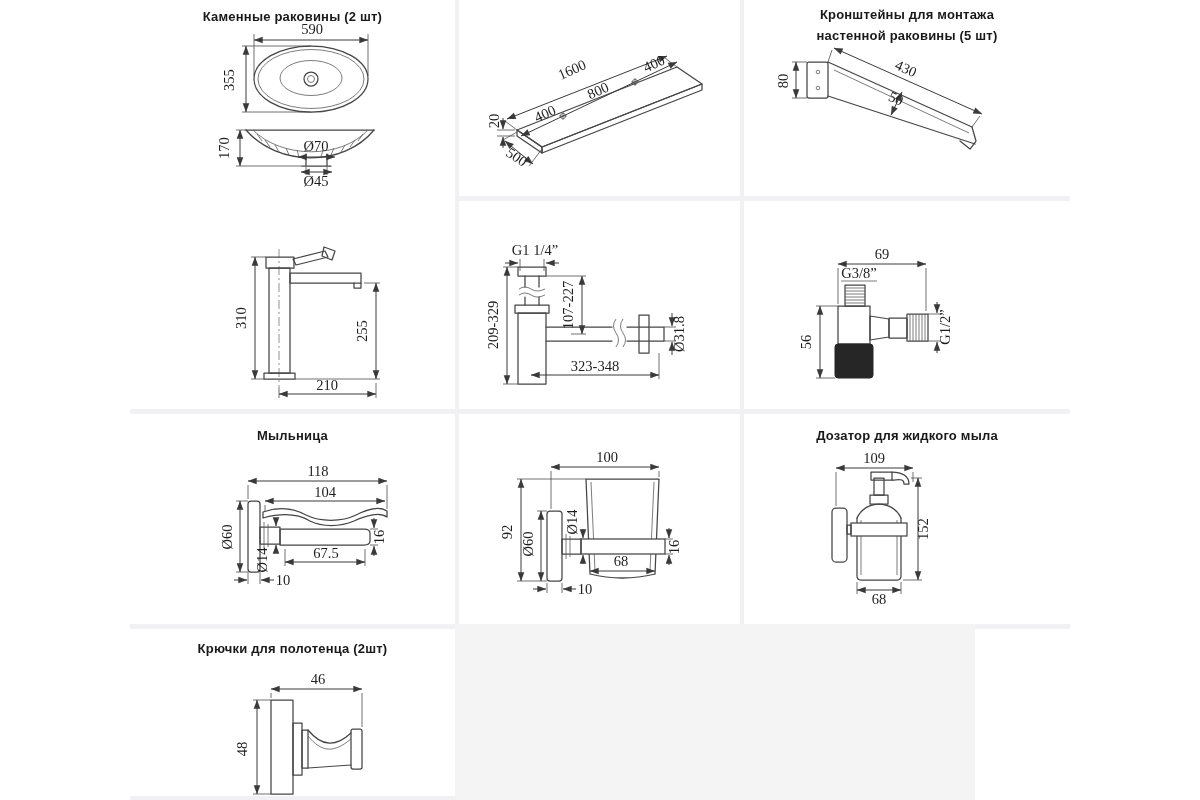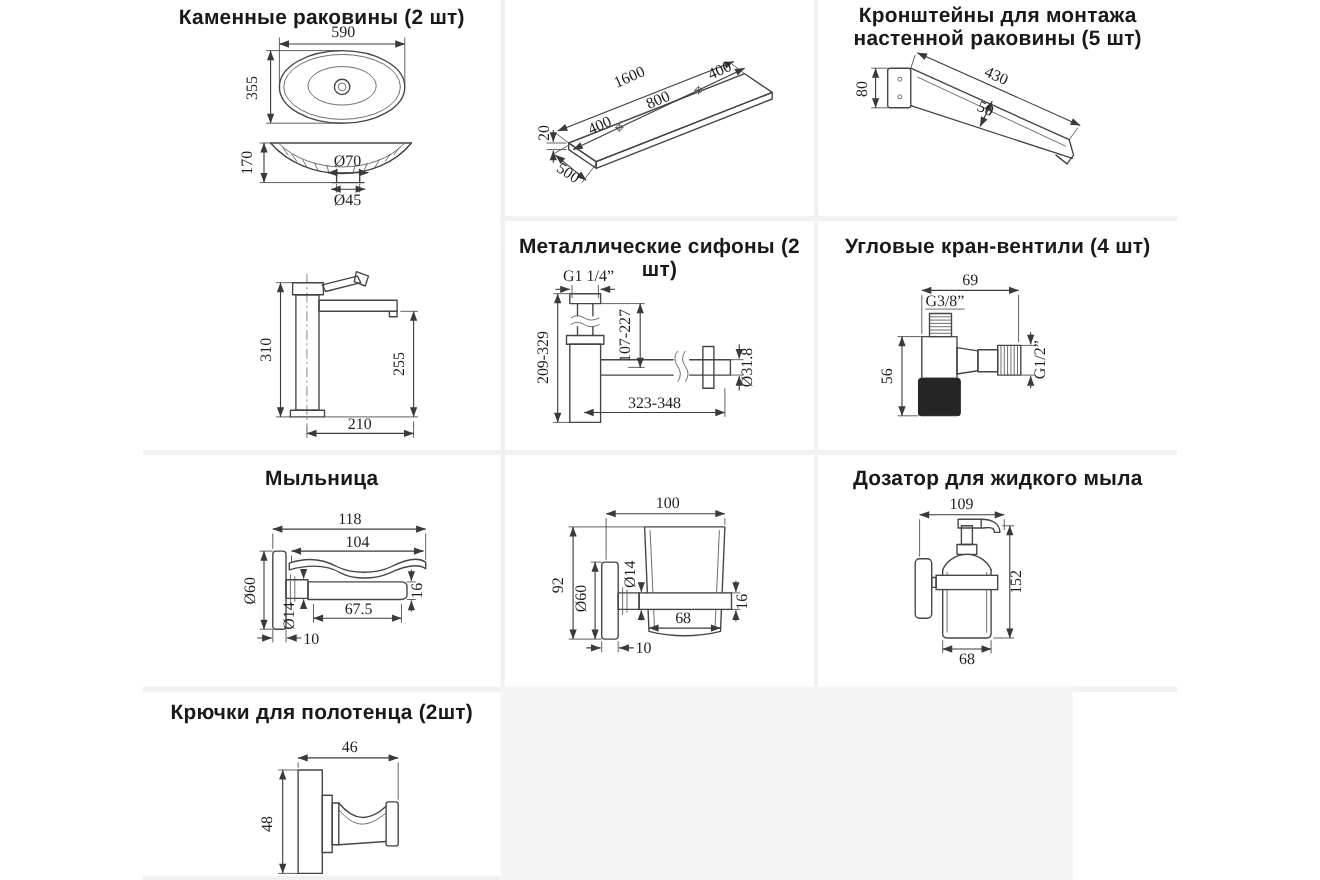--- a/index.html
+++ b/index.html
@@ -2,21 +2,21 @@
 <html><head>
 <meta charset="utf-8">
 <style>
   html,body{margin:0;padding:0;background:#ffffff;}
   #page{position:relative;width:1200px;height:800px;background:#ffffff;overflow:hidden;
         font-family:"Liberation Sans",sans-serif;}
   .gutter{position:absolute;background:#f1f1f3;}
   .empty-block{position:absolute;background:#f4f4f5;}
   .cell{position:absolute;background:#ffffff;}
   .cell-title{position:absolute;left:0;right:0;text-align:center;font-weight:700;
-              font-size:19px;line-height:21px;color:#191919;white-space:pre-line;
+              font-size:13px;line-height:21px;color:#191919;white-space:pre-line;
               letter-spacing:.2px;}
   svg.drawing{position:absolute;left:0;top:0;}
   svg text{font-family:"Liberation Serif",serif;font-size:14.5px;fill:#1d1d1d;text-anchor:middle;}
   .dim{stroke:#3a3a3a;stroke-width:1;fill:none;}
   .ext{stroke:#4d4d4d;stroke-width:.8;fill:none;}
   .out{stroke:#454545;stroke-width:1.25;fill:none;stroke-linejoin:round;stroke-linecap:round;}
   .thin{stroke:#5a5a5a;stroke-width:.8;fill:none;}
   .whitefill{fill:#ffffff;stroke:#454545;stroke-width:1.25;}
   .dark{fill:#262626;stroke:#262626;}
   .cl{stroke:#777;stroke-width:.8;stroke-dasharray:9 3 2 3;fill:none;}
@@ -201,21 +201,20 @@
         <line class="ext" x1="205" y1="126" x2="217" y2="126"></line>
         <line class="ext" x1="205" y1="140" x2="217" y2="140"></line>
         <line class="dim" x1="213" y1="112" x2="213" y2="125" marker-end="url(#arr)"></line>
         <line class="dim" x1="213" y1="154" x2="213" y2="141" marker-end="url(#arr)"></line>
         <text x="225" y="133" transform="rotate(-90 225 133)">Ø31.8</text>
         <line class="ext" x1="200" y1="152" x2="200" y2="178"></line>
         <line class="dim" x1="72" y1="174" x2="200" y2="174" marker-start="url(#arr)" marker-end="url(#arr)"></line>
         <text x="136" y="170">323-348</text>
       </g>
     </svg>
-    <div class="cell-title" style="top:13px">Металлические сифоны (2 шт)</div>
   </div>
 
   <div class="cell" style="left:744px;top:201px;width:326px;height:208px">
     <svg class="drawing" width="326" height="208" viewBox="0 0 326 208">
       <g>
         <rect class="out" x="101" y="84" width="20" height="21"></rect>
         <path class="thin" d="M101,87 L121,87 M101,90 L121,90 M101,93 L121,93 M101,96 L121,96 M101,99 L121,99 M101,102 L121,102"></path>
         <rect class="out" x="94" y="105" width="32" height="38"></rect>
         <polygon class="out" points="126,115 145,118 145,136 126,139"></polygon>
         <rect class="out" x="145" y="117" width="18" height="20"></rect>
@@ -234,21 +233,20 @@
         <line class="ext" x1="72" y1="177" x2="91" y2="177"></line>
         <line class="dim" x1="76" y1="105" x2="76" y2="177" marker-start="url(#arr)" marker-end="url(#arr)"></line>
         <text x="67" y="141" transform="rotate(-90 67 141)">56</text>
         <line class="ext" x1="184" y1="113" x2="197" y2="113"></line>
         <line class="ext" x1="184" y1="140" x2="197" y2="140"></line>
         <line class="dim" x1="193" y1="101" x2="193" y2="112" marker-end="url(#arr)"></line>
         <line class="dim" x1="193" y1="152" x2="193" y2="141" marker-end="url(#arr)"></line>
         <text x="206" y="126" transform="rotate(-90 206 126)">G1/2”</text>
       </g>
     </svg>
-    <div class="cell-title" style="top:13px">Угловые кран-вентили (4 шт)</div>
   </div>
 
   <div class="cell" style="left:130px;top:414px;width:325px;height:210px">
     <svg class="drawing" width="325" height="210" viewBox="0 0 325 210">
       <g>
         <path class="out" d="M133,98 C150,92 165,95 176,101 C190,108 212,108 226,101 C238,95 250,92 257,97 L257,103
                              C250,98 237,101 224,107 C210,113 192,113 180,107 C170,101 155,98 133,104 Z"></path>
         <path class="out" d="M150,115 L234,115 Q240,115 240,119 L240,127 Q240,131 234,131 L150,131 Z"></path>
         <rect class="out" x="118" y="87" width="12" height="71" rx="3"></rect>
         <rect class="out" x="130" y="113" width="20" height="17"></rect>

